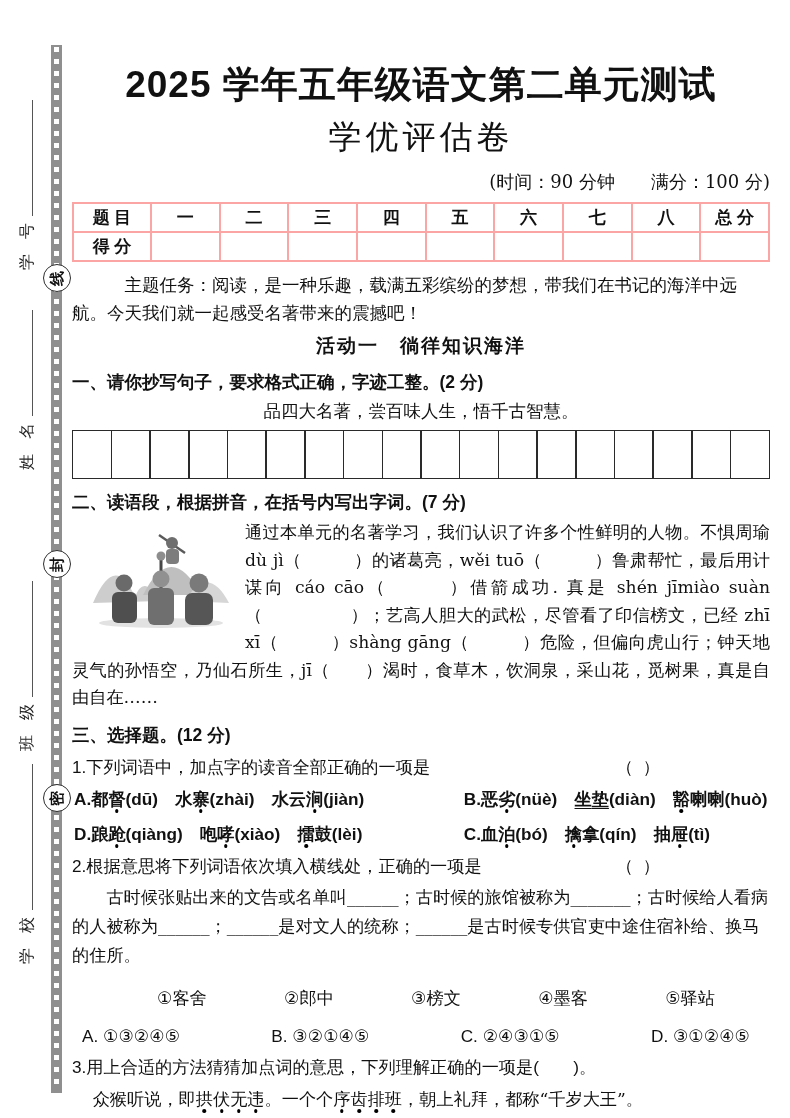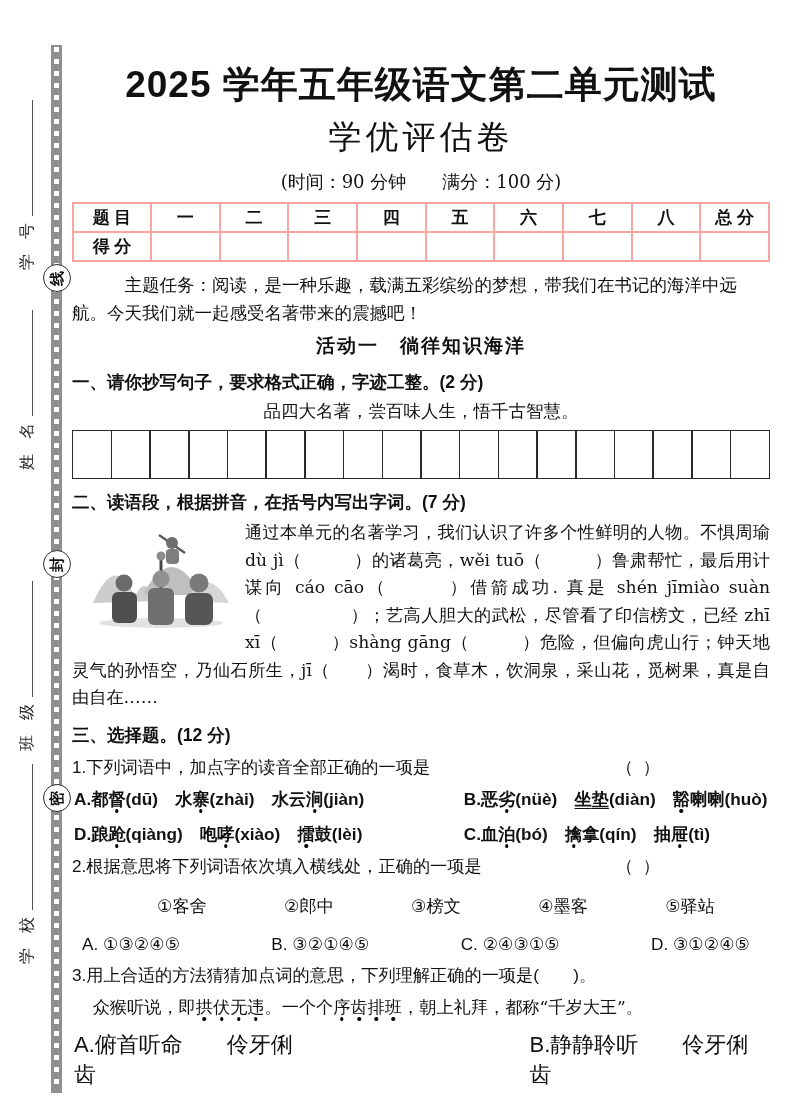--- a/index.html
+++ b/index.html
@@ -32,21 +32,21 @@
   
   .content{position:absolute; left:72px; top:0; width:698px;}
   .title{
     margin-top:63px; text-align:center; font-size:37px; font-weight:700;
     font-family:"Liberation Sans","DejaVu Sans",sans-serif; letter-spacing:1px; line-height:1.2;
   }
   .subtitle{
     margin-top:8px; text-align:center; font-size:33px; font-weight:400;
     font-family:"Liberation Sans","DejaVu Sans",sans-serif; letter-spacing:4px;
   }
-  .meta{margin-top:10px; text-align:center; font-size:18px;}
+  .meta{margin-top:10px; text-align:right; font-size:18px;}
   table.score{
     margin-top:8px; width:100%; border-collapse:collapse; table-layout:fixed;
     font-family:"Liberation Sans","DejaVu Sans",sans-serif;
   }
   table.score td,table.score th{
     border:2px solid #fca5a5; height:27px; text-align:center; font-size:17px; font-weight:700; padding:0;
   }
   table.score col.c0{width:78px;}
   .intro{margin-top:9px; font-size:17.5px; line-height:28px; text-indent:3em;}
   .activity-heading{
@@ -235,20 +235,21 @@
         <span>D.踉<span class="udot">跄</span>(qiàng)　咆<span class="udot">哮</span>(xiào)　<span class="udot">擂</span>鼓(lèi)</span>
         <span>C.血<span class="udot">泊</span>(bó)　<span class="udot">擒</span>拿(qín)　抽<span class="udot">屉</span>(tì)</span>
       </div>
     </div>
 
     <div class="q">
       <div class="stem-row">
         <span>2.根据意思将下列词语依次填入横线处，正确的一项是</span>
         <span class="bracket">（  ）</span>
       </div>
+      <div class="q2-body">古时候张贴出来的文告或名单叫______；古时候的旅馆被称为_______；古时候给人看病的人被称为______；______是对文人的统称；______是古时候专供官吏中途住宿补给、换马的住所。</div>
       <div class="word-row">
         <span>①客舍</span>
         <span>②郎中</span>
         <span>③榜文</span>
         <span>④墨客</span>
         <span>⑤驿站</span>
       </div>
       <div class="abc-row">
         <span>A. ①③②④⑤</span>
         <span>B. ③②①④⑤</span>

